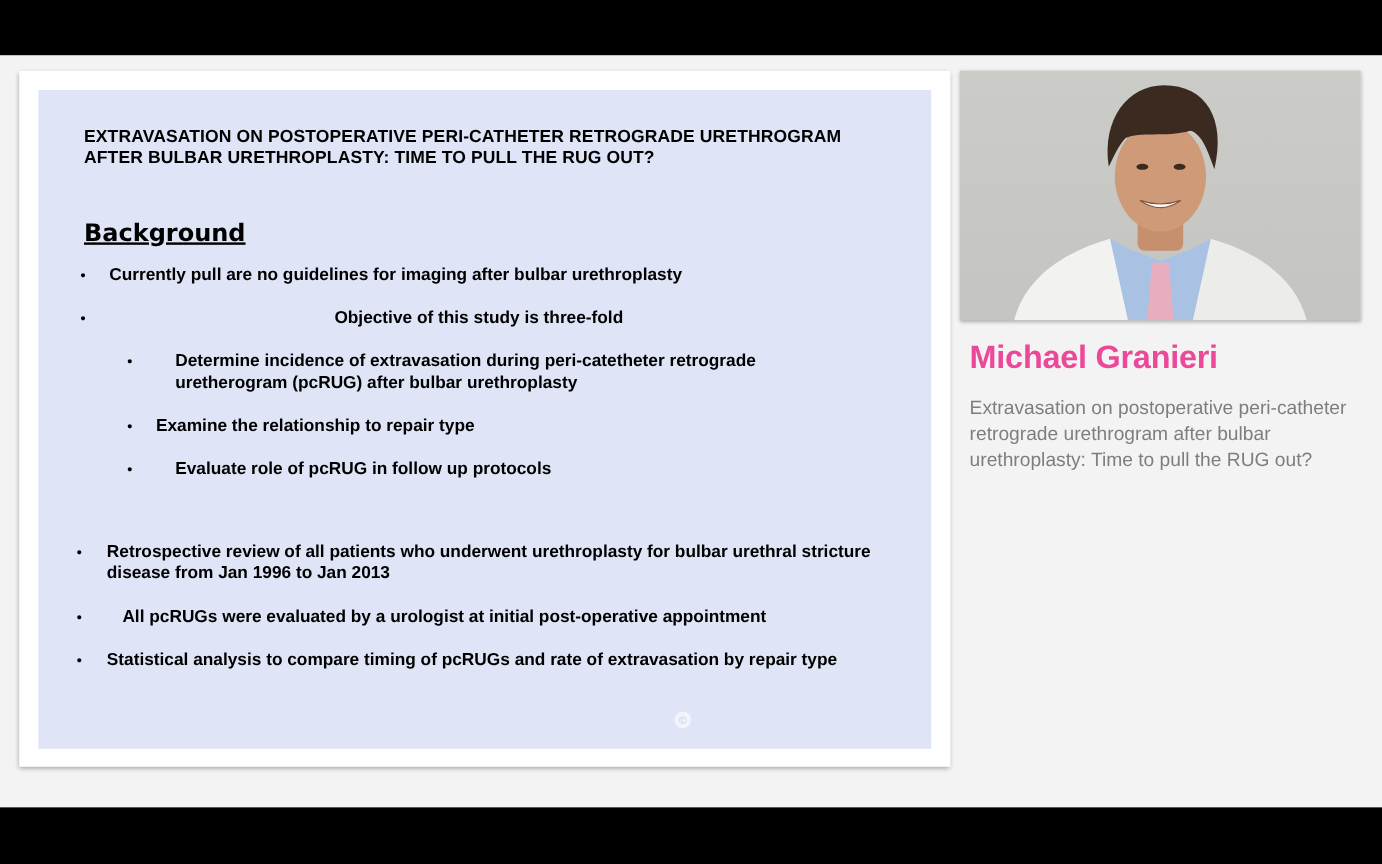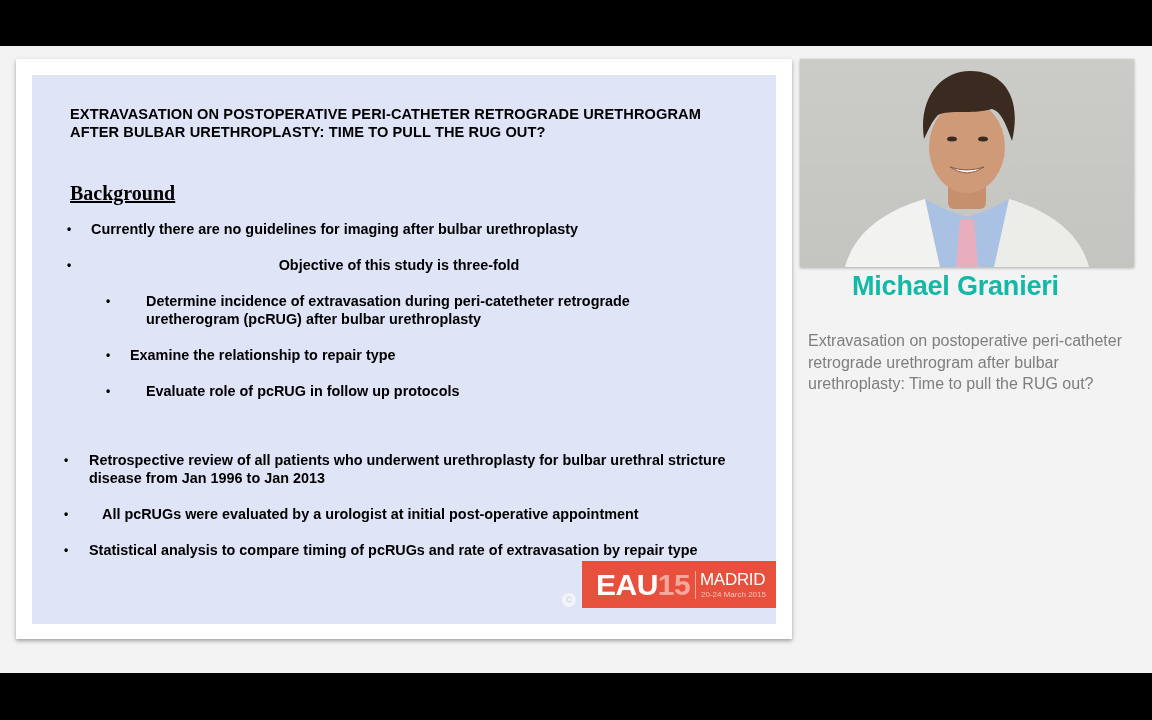--- a/index.html
+++ b/index.html
@@ -21,21 +21,21 @@
     color: #000;
   }
   .slide-title {
     position: absolute; left: 38px; top: 30px; width: 660px;
     font-weight: bold; font-size: 14.6px; line-height: 18px; letter-spacing: 0.1px;
   }
   .section-heading {
     position: absolute; font-weight: bold; text-decoration: underline;
     font-family: "DejaVu Sans", sans-serif;
   }
-  .h-background { left: 38px; top: 107px; font-size: 20px; font-family: Liberation Serif, serif; }
+  .h-background { left: 38px; top: 107px; font-size: 20px; }
   .h-materials { left: 51px; top: 333px; font-size: 24px; }
 
   .bullet {
     position: absolute; font-weight: bold; font-size: 14.4px; line-height: 18px;
   }
   .bullet .dot { position: absolute; left: 0; top: 0; font-size: 12px; }
   .bullet .txt { display: block; }
 
   .logo {
     position: absolute; left: 550px; top: 486px; width: 194px; height: 47px;
@@ -52,22 +52,22 @@
     font-size: 9px; color: #c9cde0; text-align: center; line-height: 14px;
   }
 
   .photo {
     position: absolute; left: 800px; top: 59px; width: 334px; height: 208px;
     background: linear-gradient(180deg, #cbcbc8 0%, #c4c4c1 100%);
     box-shadow: 0 1px 3px rgba(0,0,0,0.3);
     overflow: hidden;
   }
   .speaker-name {
-    position: absolute; left: 808px; top: 271px; font-size: 27px; font-weight: bold;
-    color: #14b8a6; letter-spacing: -0.2px; margin-left: 44px;
+    position: absolute; left: 808px; top: 283px; font-size: 27px; font-weight: bold;
+    color: #ec4899; letter-spacing: -0.2px;
   }
   .talk-title {
     position: absolute; left: 808px; top: 330px; width: 320px;
     font-size: 16px; line-height: 21.5px; color: #7e7e7e;
   }
 </style>
 </head>
 <body>
 
 <div class="top-bar"></div>
@@ -75,21 +75,21 @@
 <div class="stage"></div>
 
 <div class="slide-frame">
   <div class="slide">
     <div class="slide-title">EXTRAVASATION ON POSTOPERATIVE PERI-CATHETER RETROGRADE URETHROGRAM AFTER BULBAR URETHROPLASTY: TIME TO PULL THE RUG OUT?</div>
 
     <div class="section-heading h-background">Background</div>
 
     <div class="bullet" style="left:35px; top:145px; width:640px;">
       <span class="dot">•</span>
-      <span class="txt" style="margin-left:24px;">Currently there are no guidelines for imaging after bulbar urethroplasty</span>
+      <span class="txt" style="margin-left:24px;">Currently pull are no guidelines for imaging after bulbar urethroplasty</span>
     </div>
     <div class="bullet" style="left:35px; top:181px; width:640px;">
       <span class="dot">•</span>
       <span class="txt" style="margin-left:24px;text-align:center;">Objective of this study is three-fold</span>
     </div>
     <div class="bullet" style="left:74px; top:217px; width:560px;">
       <span class="dot">•</span>
       <span class="txt" style="margin-left:40px; width:520px;">Determine incidence of extravasation during peri-catetheter retrograde uretherogram (pcRUG) after bulbar urethroplasty</span>
     </div>
     <div class="bullet" style="left:74px; top:271px; width:560px;">
@@ -110,26 +110,20 @@
       <span class="dot">•</span>
       <span class="txt" style="margin-left:38px;">All pcRUGs were evaluated by a urologist at initial post-operative appointment</span>
     </div>
     <div class="bullet" style="left:32px; top:466px; width:700px;">
       <span class="dot">•</span>
       <span class="txt" style="margin-left:25px;">Statistical analysis to compare timing of pcRUGs and rate of extravasation by repair type</span>
     </div>
 
     <div class="watermark">©</div>
 
-    <div class="logo">
-      <span class="eau"><span>EAU</span><span class="num">15</span></span>
-      <span class="divider"></span>
-      <span class="city">MADRID</span>
-      <span class="dates">20-24 March 2015</span>
-    </div>
   </div>
 </div>
 
 <div class="photo">
   <svg width="334" height="208" viewBox="0 0 334 208">
 
     <path d="M45 208 C55 170 90 150 125 140 L150 175 L167 208 Z" fill="#f2f2f0"></path>
     <path d="M289 208 C279 170 244 150 209 140 L184 175 L167 208 Z" fill="#ecece9"></path>
 
     <path d="M125 140 L140 208 L194 208 L209 140 L190 150 L167 158 L144 150 Z" fill="#a9c2e4"></path>

